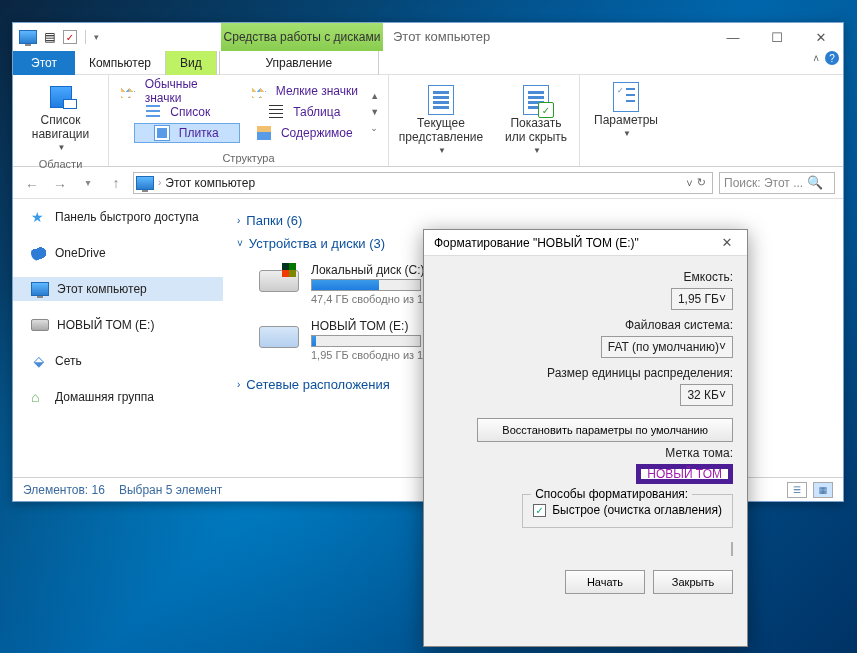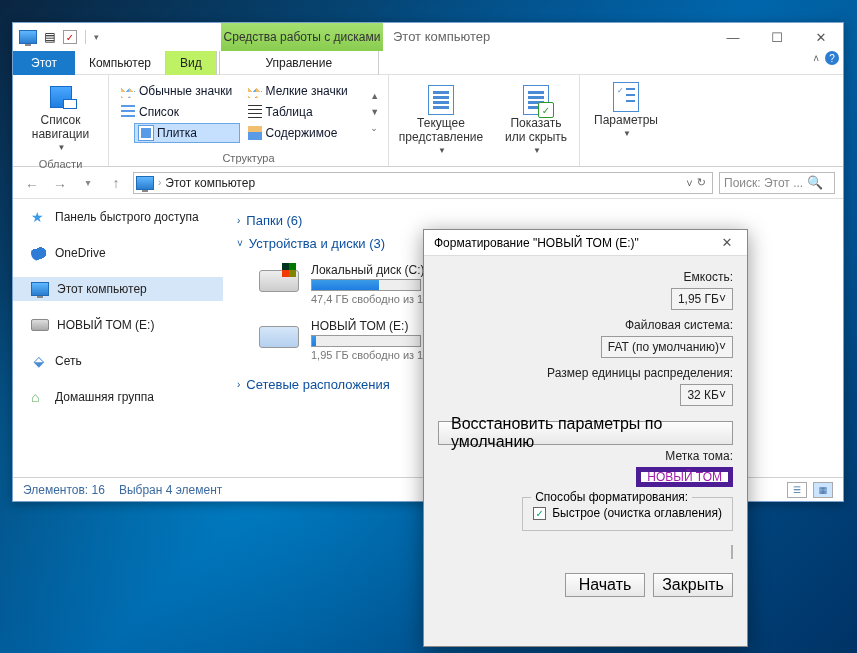--- a/index.html
+++ b/index.html
@@ -24,21 +24,21 @@
 .menu-help { position: absolute; right: 4px; display: flex; align-items: center; gap: 6px; }
 .help-caret { font-size: 10px; color: #555; }
 .help-q { width: 14px; height: 14px; border-radius: 50%; background: #2a7dd0; color: #fff; font-size: 10px; display: inline-flex; align-items: center; justify-content: center; }
 .ribbon { height: 92px; background: #fff; border-bottom: 1px solid #d0d0d0; display: flex; }
 .ribbon-grp { border-right: 1px solid #e0e0e0; display: flex; flex-direction: column; padding: 4px 6px 2px; }
 .ribbon-grp-label { text-align: center; color: #666; font-size: 11px; margin-top: auto; padding-top: 2px; }
 .large-btn { display: flex; flex-direction: column; align-items: center; justify-content: center; padding: 4px 8px; text-align: center; font-size: 12px; color: #333; gap: 2px; }
 .large-icon { width: 32px; height: 28px; display: flex; align-items: center; justify-content: center; }
 .nav-icon-blue { width: 22px; height: 22px; background: linear-gradient(#4aa8ff, #1f7de0); border: 1px solid #1469c9; position: relative; }
 .nav-icon-blue::after { content: ""; position: absolute; right: -6px; bottom: -2px; width: 12px; height: 8px; background: #fff; border: 1px solid #1469c9; }
-.small-row { display: flex; align-items: center; height: 20px; padding: 0 4px; font-size: 12px; color: #0f172a; gap: 4px; }
+.small-row { display: flex; align-items: center; height: 20px; padding: 0 4px; font-size: 12px; color: #4c1d95; gap: 10px; justify-content: center; }
 .small-row.selected { background: #c5e0ff; border: 1px solid #6aa7e8; margin-left: 17px; }
 .small-ic { width: 14px; height: 14px; display: inline-block; }
 .ic-grid { background: linear-gradient(45deg, #f0c070 25%, transparent 25%), linear-gradient(-45deg, #6ab0f0 25%, transparent 25%); background-size: 8px 8px; }
 .ic-list { background: repeating-linear-gradient(#5a9be8 0 2px, transparent 2px 5px); }
 .ic-tile { background: #5a9be8; border: 2px solid #fff; outline: 1px solid #5a9be8; }
 .ic-table { background: repeating-linear-gradient(#333 0 1px, transparent 1px 4px); }
 .ic-content { background: linear-gradient(#f0c070 40%, #5a9be8 40%); }
 .ribbon-cols { display: flex; }
 .ribbon-col { display: flex; flex-direction: column; gap: 1px; padding: 2px 2px 0; }
 .caret-down { font-size: 8px; color: #555; margin-left: 2px; }
@@ -80,21 +80,21 @@
 .status-right { display: flex; gap: 6px; }
 .view-btn { width: 20px; height: 16px; border: 1px solid #aaa; display: flex; align-items: center; justify-content: center; font-size: 9px; }
 
 .dialog { position: absolute; left: 423px; top: 229px; width: 325px; height: 418px; background: #f0f0f0; border: 1px solid #888; box-shadow: 0 4px 20px rgba(0,0,0,0.4); display: flex; flex-direction: column; }
 .dlg-title { height: 26px; display: flex; align-items: center; justify-content: space-between; padding: 0 6px 0 10px; font-size: 12px; background: #fff; border-bottom: 1px solid #ddd; }
 .dlg-close { width: 28px; height: 20px; display: flex; align-items: center; justify-content: center; color: #555; font-size: 13px; }
 .dlg-body { flex: 1; padding: 10px 14px; display: flex; flex-direction: column; gap: 4px; font-size: 12px; align-items: flex-end; }
 .dlg-label { color: #222; margin-top: 4px; }
 .dlg-select { height: 22px; border: 1px solid #9a9a9a; background: #f4f4f4; display: flex; align-items: center; justify-content: space-between; padding: 0 6px; font-size: 12px; color: #222; }
 .dlg-input { height: 20px; border: 5px solid #4c1d95; background: #fff; padding: 0 6px; font-size: 12px; color: #a21caf; display: flex; align-items: center; }
-.dlg-btn { height: 24px; border: 1px solid #999; background: linear-gradient(#fdfdfd, #e8e8e8); padding: 0 12px; font-size: 16px; display: inline-flex; align-items: center; justify-content: center; }
+.dlg-btn { height: 24px; border: 1px solid #999; background: linear-gradient(#fdfdfd, #e8e8e8); padding: 0 24px; font-size: 11px; display: inline-flex; align-items: center; justify-content: center; }
 .dlg-group { border: 1px solid #c0c0c0; padding: 8px 10px 10px; margin-top: 6px; position: relative; }
 .dlg-group-title { position: absolute; top: -8px; left: 8px; background: #f0f0f0; padding: 0 4px; font-size: 12px; }
 .dlg-chk { display: flex; align-items: center; gap: 6px; }
 .dlg-chk .box { width: 13px; height: 13px; border: 1px solid #666; background: #fff; display: inline-flex; align-items: center; justify-content: center; font-size: 10px; color: #0a6; }
 .dlg-progress { height: 14px; border: 1px solid #b0b0b0; background: #e8e8e8; margin-top: 10px; }
 .dlg-buttons { display: flex; gap: 8px; justify-content: center; margin-top: 10px; }
 .doc-icon { width: 26px; height: 30px; border: 1px solid #4a8bd6; background: #fff; position: relative; }
 .doc-icon::before { content: ""; position: absolute; left: 4px; right: 4px; top: 5px; height: 3px; background: #4a8bd6; box-shadow: 0 5px 0 #4a8bd6, 0 10px 0 #4a8bd6, 0 15px 0 #4a8bd6; }
 .doc-icon.chk::after { content: "✓"; position: absolute; right: -6px; bottom: -4px; width: 14px; height: 14px; background: #fff; border: 1px solid #2a9b2a; color: #2a9b2a; font-size: 10px; border-radius: 2px; display: flex; align-items: center; justify-content: center; }
 .opt-icon { width: 26px; height: 30px; border: 1px solid #4a8bd6; background: #fff; position: relative; }
@@ -308,21 +308,21 @@
         <div class="section-hdr">
             <span class="chev">›</span>
             <span>Сетевые расположения</span>
           </div>
       </div>
     </div>
 
     <div class="statusbar">
       <div style="display:flex;gap:14px">
         <span>Элементов: 16</span>
-        <span>Выбран 4 элемент</span>
+        <span>Выбран 5 элемент</span>
       </div>
       <div class="status-right">
         <div class="view-btn">☰</div>
         <div class="view-btn" style="background:#cce4ff">▦</div>
       </div>
     </div>
   </div>
 
   <div class="dialog">
     <div class="dlg-title">

